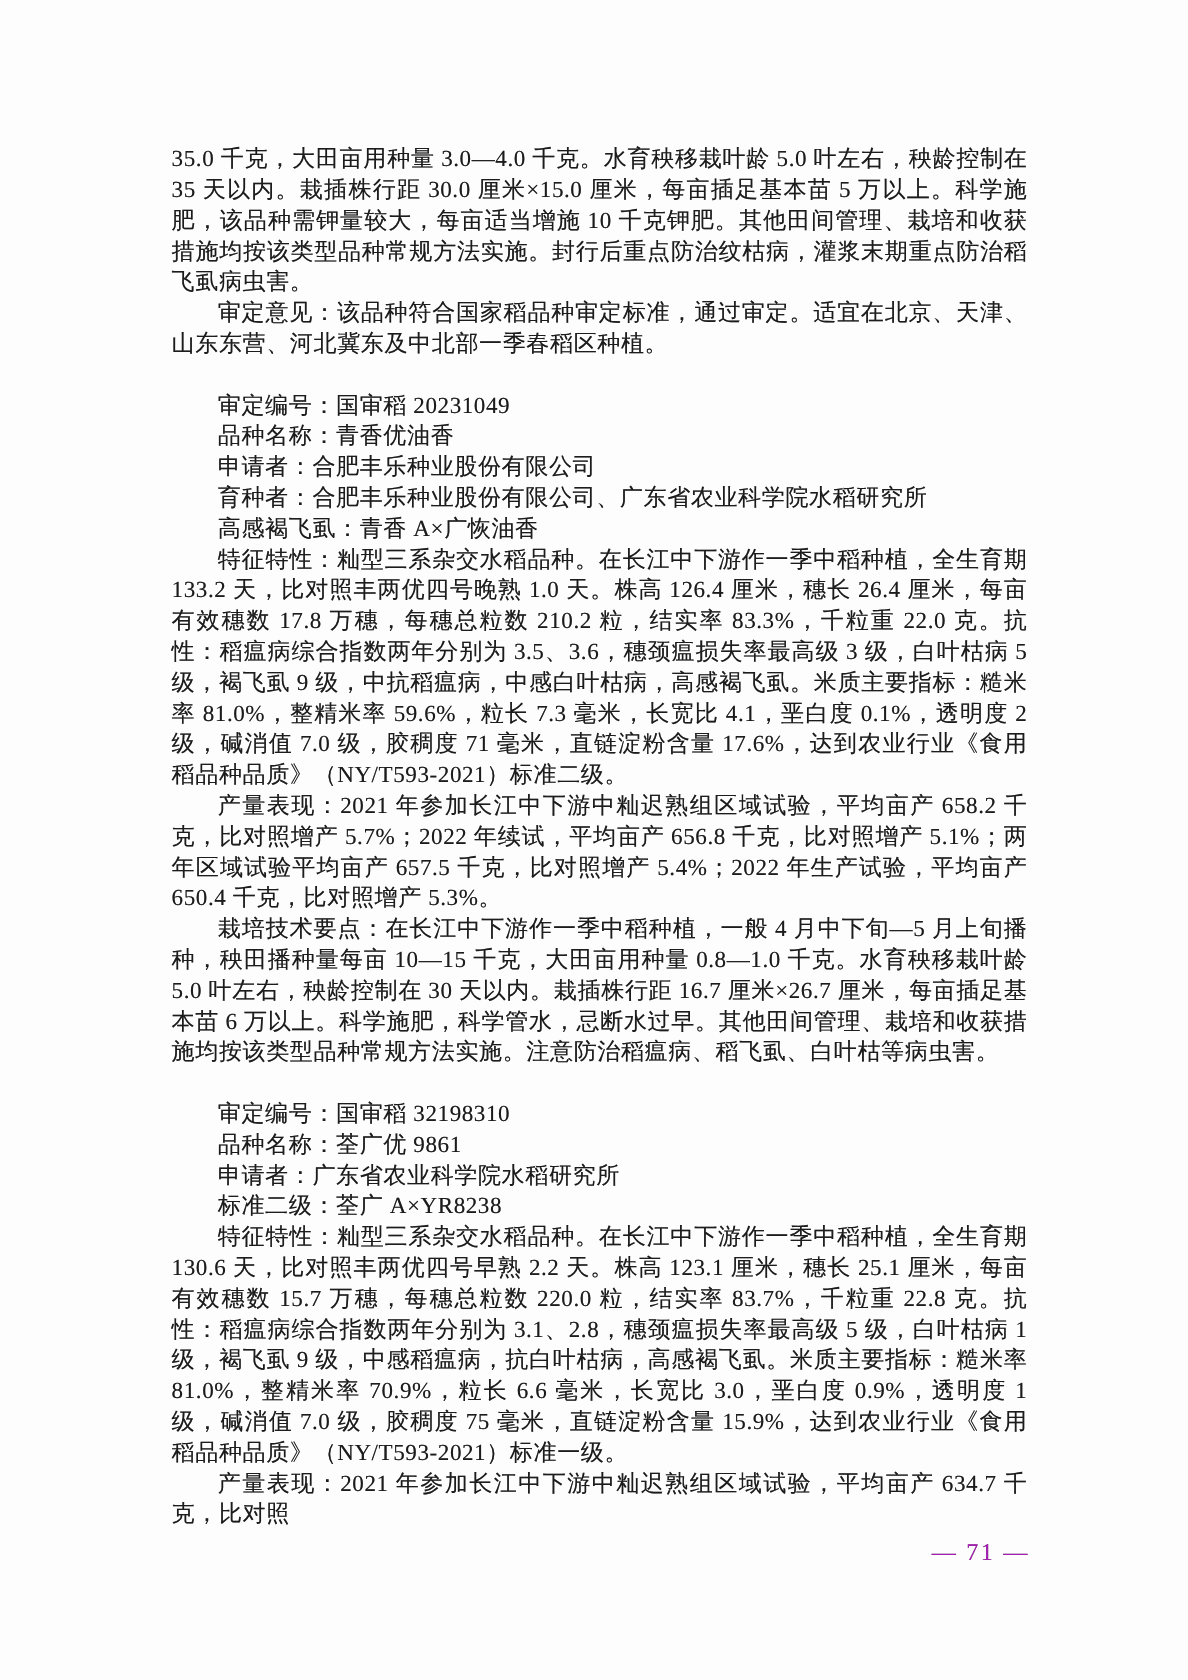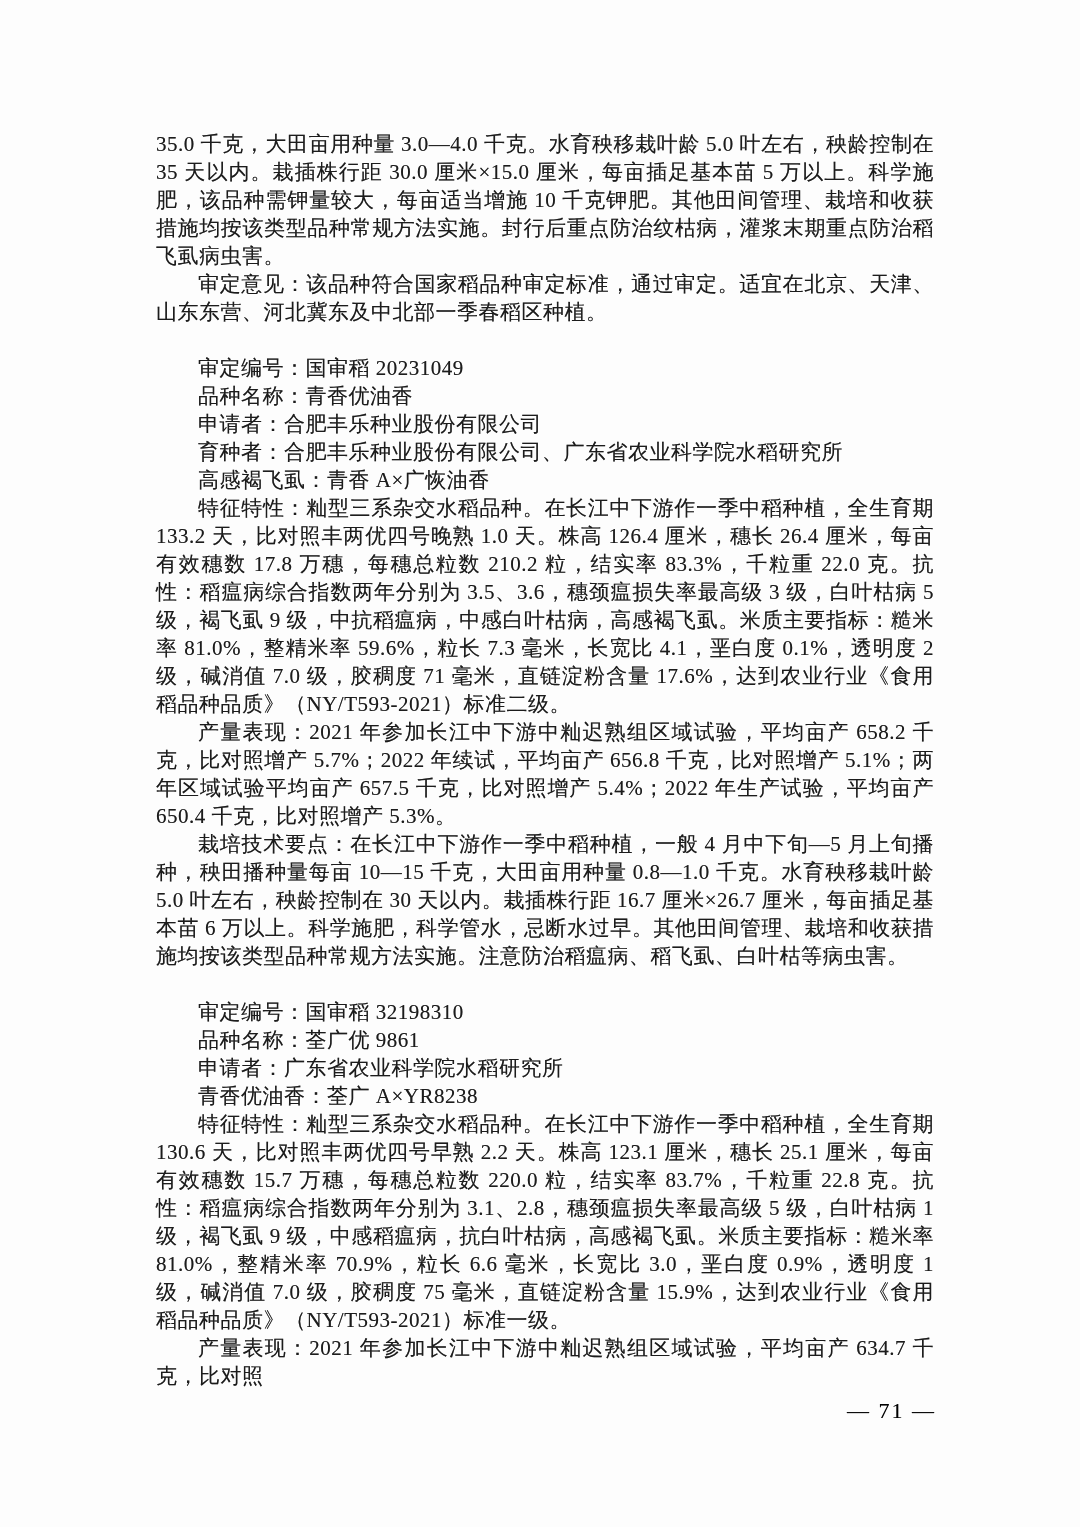--- a/index.html
+++ b/index.html
@@ -38,21 +38,21 @@
     text-align: left;
   }
   .section-gap {
     height: 28px;
   }
   .footer {
     position: absolute;
     top: 1398px;
     right: 144px;
     font-size: 22px;
-    color: #000000;
+    color: #a21caf;
     letter-spacing: 2px;
   }
   
   .content, .footer {
     text-shadow: 0 0 0.4px rgba(40,40,40,0.55);
   }
 </style>
 </head>
 <body>
 
@@ -76,21 +76,21 @@
     <p>产量表现：2021 年参加长江中下游中籼迟熟组区域试验，平均亩产 658.2 千克，比对照增产 5.7%；2022 年续试，平均亩产 656.8 千克，比对照增产 5.1%；两年区域试验平均亩产 657.5 千克，比对照增产 5.4%；2022 年生产试验，平均亩产 650.4 千克，比对照增产 5.3%。</p>
 
     <p>栽培技术要点：在长江中下游作一季中稻种植，一般 4 月中下旬—5 月上旬播种，秧田播种量每亩 10—15 千克，大田亩用种量 0.8—1.0 千克。水育秧移栽叶龄 5.0 叶左右，秧龄控制在 30 天以内。栽插株行距 16.7 厘米×26.7 厘米，每亩插足基本苗 6 万以上。科学施肥，科学管水，忌断水过早。其他田间管理、栽培和收获措施均按该类型品种常规方法实施。注意防治稻瘟病、稻飞虱、白叶枯等病虫害。</p>
 
 
     <div class="section-gap"></div>
 
     <p class="field">审定编号：国审稻 32198310</p>
     <p class="field">品种名称：荃广优 9861</p>
     <p class="field">申请者：广东省农业科学院水稻研究所</p>
-    <p class="field">青香优油香：荃广 A×YR8238</p>
+    <p class="field">标准二级：荃广 A×YR8238</p>
 
     <p>特征特性：籼型三系杂交水稻品种。在长江中下游作一季中稻种植，全生育期 130.6 天，比对照丰两优四号早熟 2.2 天。株高 123.1 厘米，穗长 25.1 厘米，每亩有效穗数 15.7 万穗，每穗总粒数 220.0 粒，结实率 83.7%，千粒重 22.8 克。抗性：稻瘟病综合指数两年分别为 3.1、2.8，穗颈瘟损失率最高级 5 级，白叶枯病 1 级，褐飞虱 9 级，中感稻瘟病，抗白叶枯病，高感褐飞虱。米质主要指标：糙米率 81.0%，整精米率 70.9%，粒长 6.6 毫米，长宽比 3.0，垩白度 0.9%，透明度 1 级，碱消值 7.0 级，胶稠度 75 毫米，直链淀粉含量 15.9%，达到农业行业《食用稻品种品质》（NY/T593-2021）标准一级。</p>
 
     <p>产量表现：2021 年参加长江中下游中籼迟熟组区域试验，平均亩产 634.7 千克，比对照</p>
 
   </div>
 
   <div class="footer">
     <span>— 71 —</span>
   </div>

